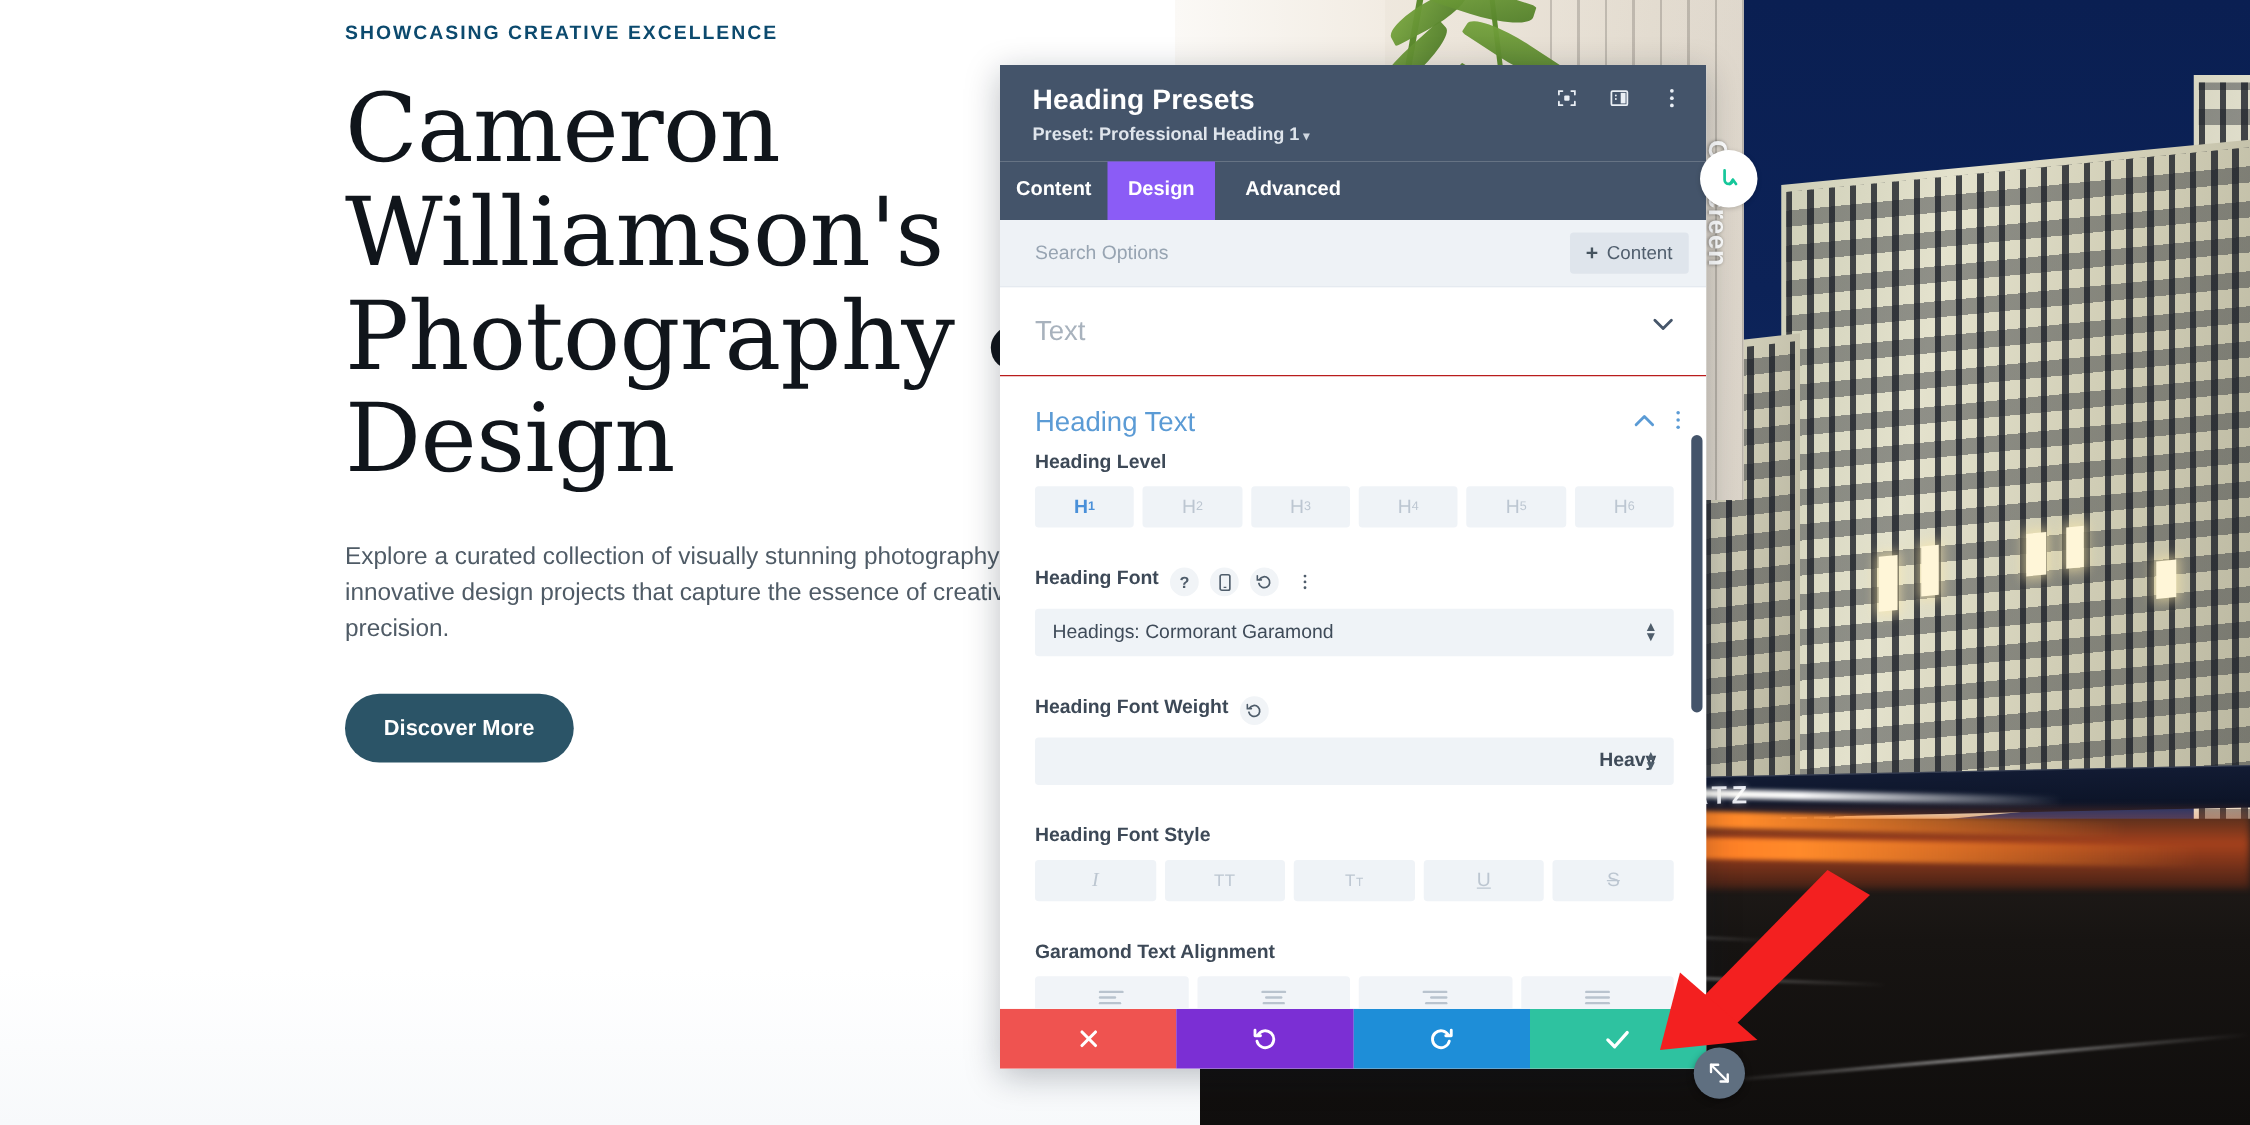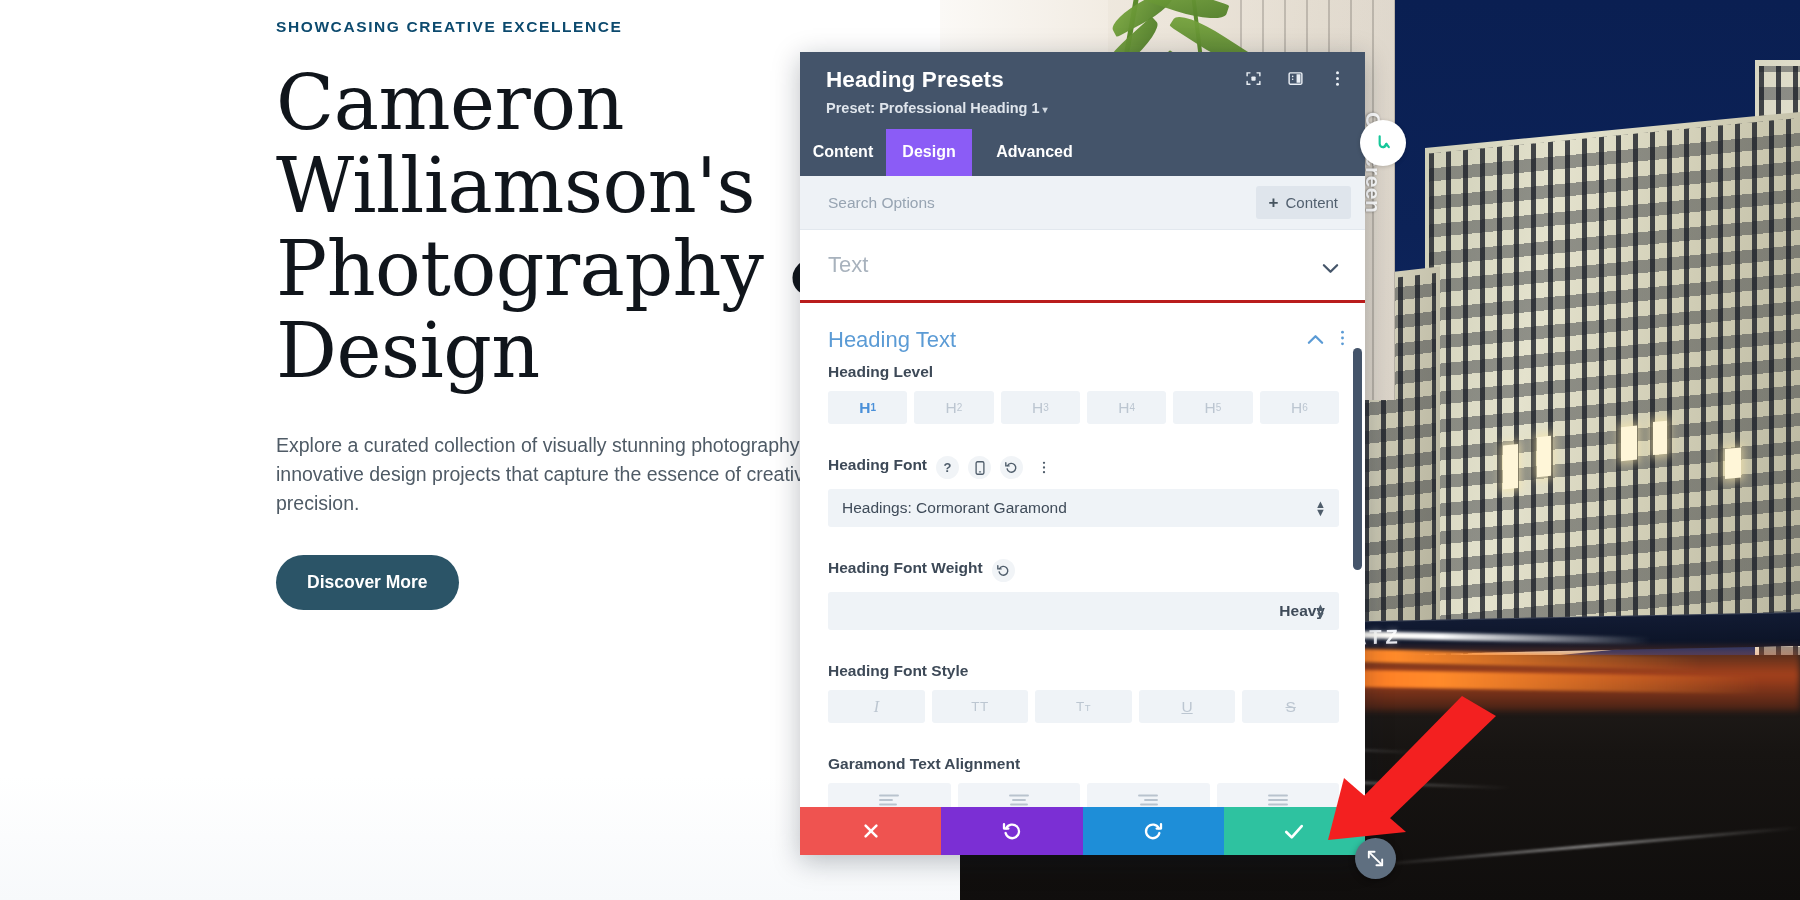--- a/index.html
+++ b/index.html
@@ -287,23 +287,23 @@
   .filter-btn .plus { font-size: 17px; font-weight: 700; color:#46545f; line-height:1; }
 
   
   .panel-body {
     flex: 1 1 auto;
     position: relative;
     overflow: hidden;
     background: #ffffff;
   }
   .section-closed {
-    display:flex; align-items:flex-end; justify-content: space-between;
+    display:flex; align-items:flex-start; justify-content: space-between;
     padding: 22px 26px 22px 28px;
-    border-bottom: 3px solid #b91c1c;
+    border-bottom: 1px solid #b91c1c;
     cursor: pointer;
   }
   .section-closed .lbl { font-size: 22px; color: #a8b2bd; }
   .chev { color:#4a5a6b; }
 
   .section-open-head {
     display:flex; align-items:center; padding: 24px 20px 10px 28px;
   }
   .section-open-head .lbl {
     font-size: 22px; color: #5b9bd5; flex:1; font-weight: 400;

